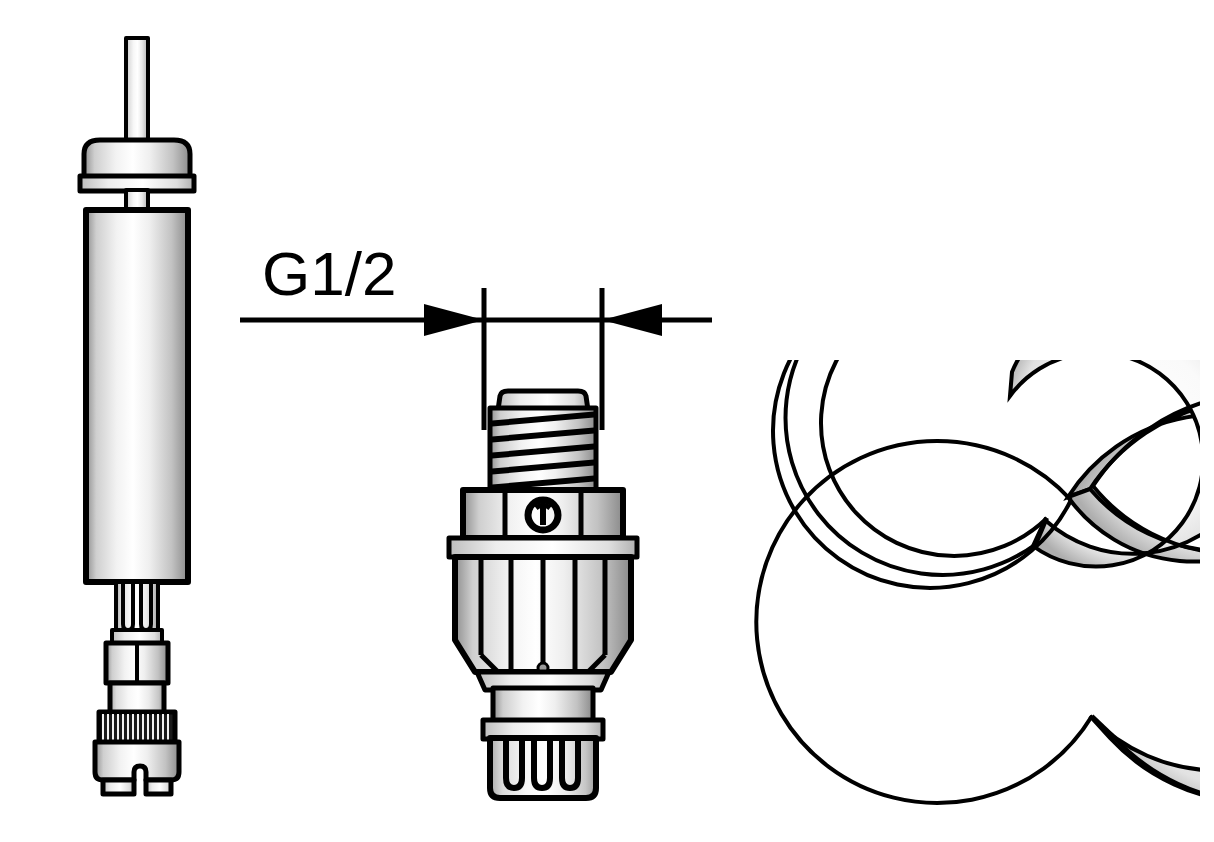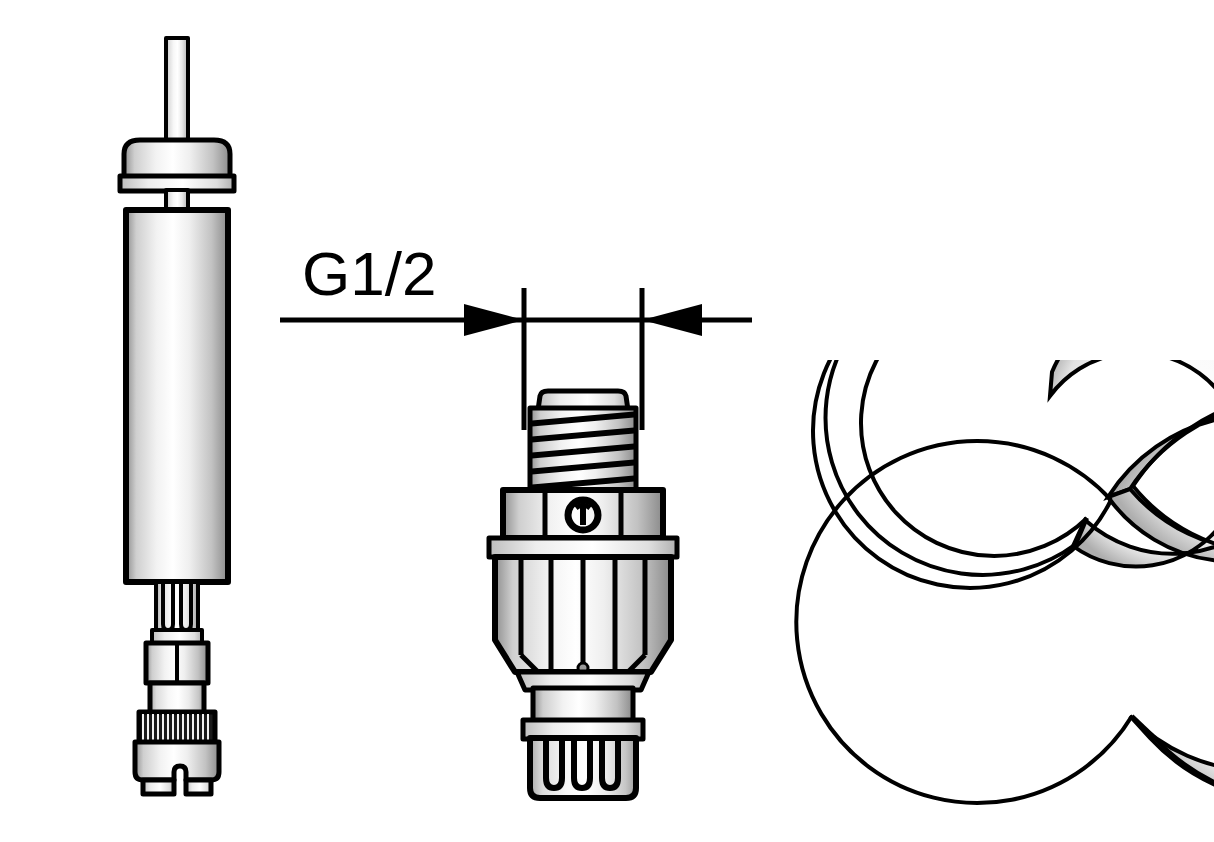--- a/index.html
+++ b/index.html
@@ -4,21 +4,21 @@
 <title>Technical Drawing</title>
 <style>
   html,body{margin:0;padding:0;}
   body{
     width:1214px;height:842px;
     background:#ffffff;
     font-family:"Liberation Sans","DejaVu Sans",sans-serif;
     overflow:hidden;
     position:relative;
   }
-  #stage{position:absolute;left:0;top:0;width:1064px;height:842px;padding-left:40px;}
+  #stage{position:absolute;left:0;top:0;width:1064px;height:842px;}
   svg.drawing{display:block;width:1214px;height:842px;}
   .dimlabel{
     font-family:"Liberation Sans","DejaVu Sans",sans-serif;
     font-size:62px;
     font-weight:300;
     fill:#000000;
     letter-spacing:0px;
   }
 </style>
 </head>

